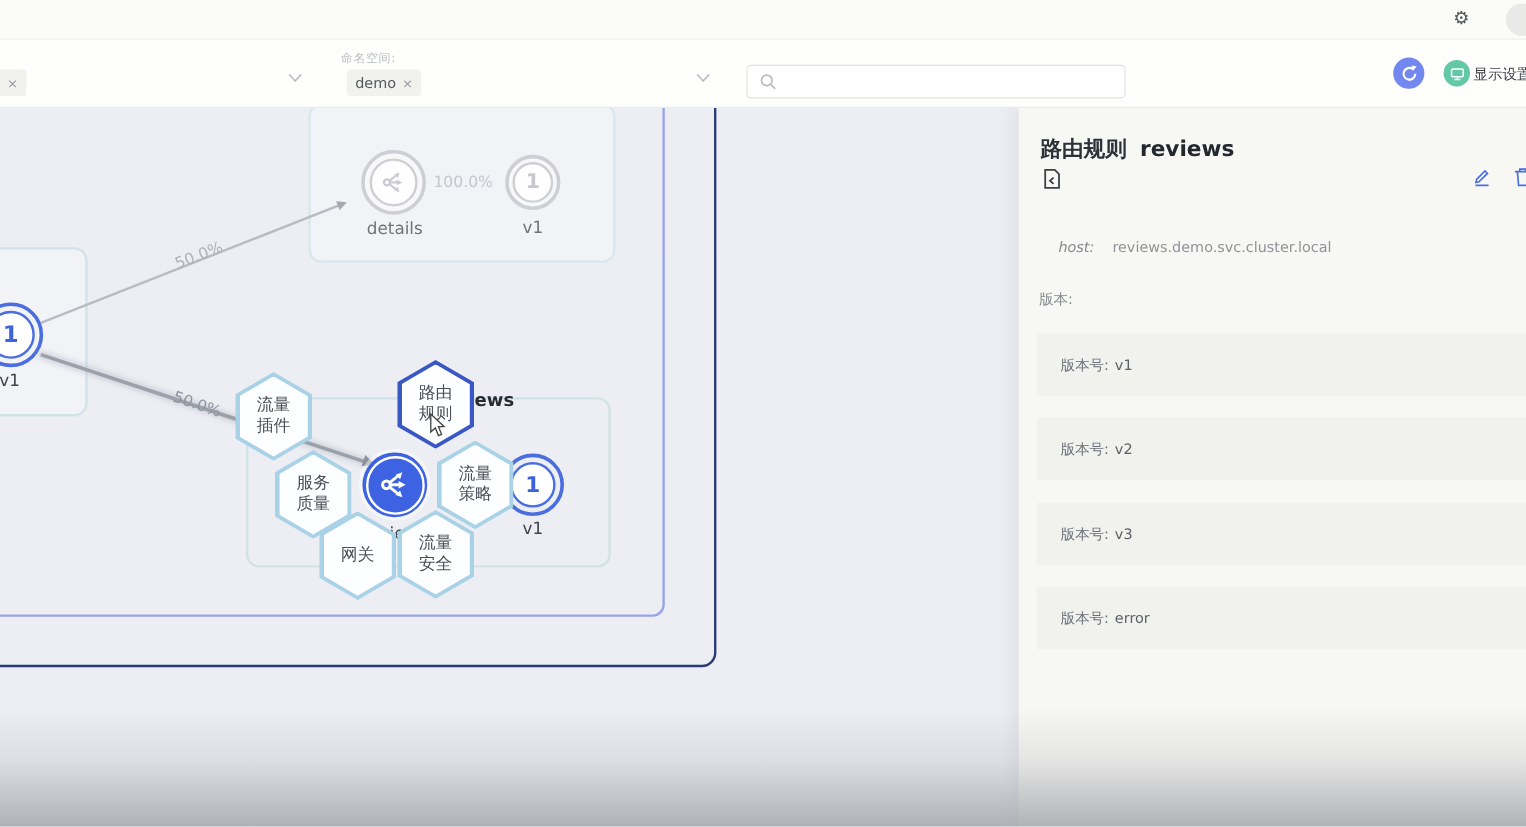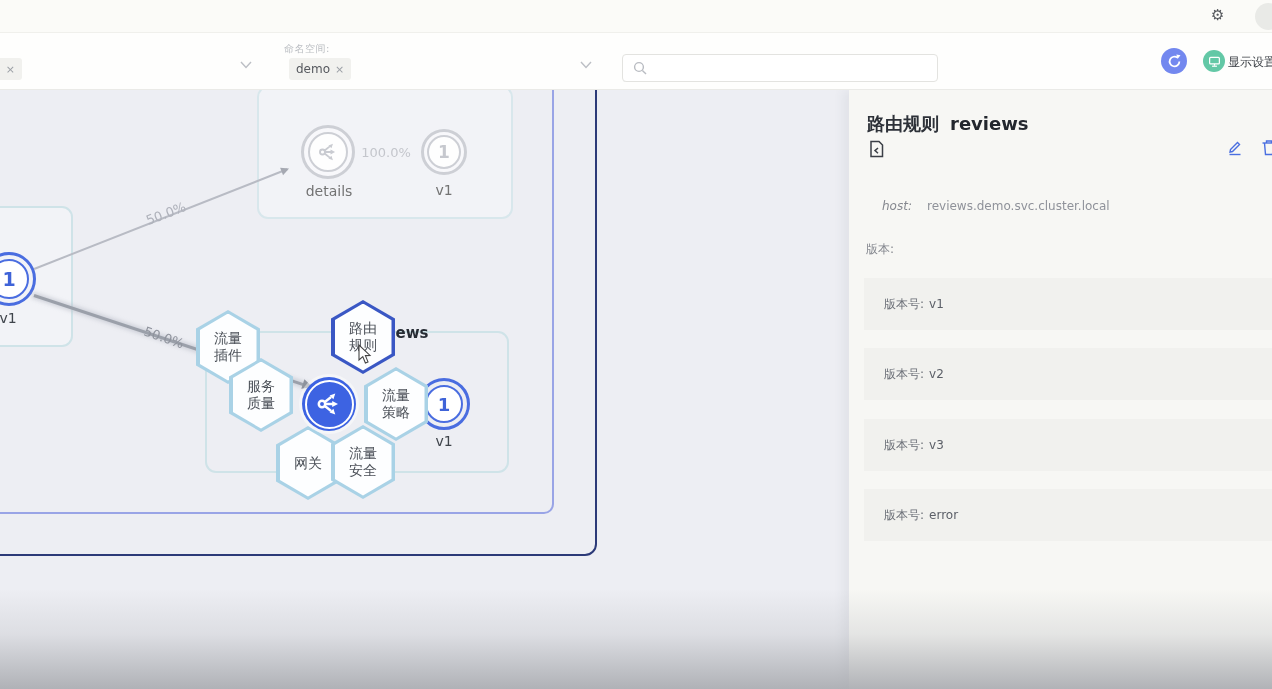--- a/index.html
+++ b/index.html
@@ -193,33 +193,33 @@
           <span>流量</span>
           <span>插件</span>
         </div>
     </div>
     <div class="hex sel" style="left:331px; top:210px;">
       <div class="hex-in">
           <span>路由</span>
           <span>规则</span>
         </div>
     </div>
-    <div class="hex" style="left:229px; top:268px;">
+    <div class="hex" style="left:229px; top:285px;">
       <div class="hex-in">
           <span>服务</span>
           <span>质量</span>
         </div>
     </div>
     <div class="hex" style="left:364px; top:277px;">
       <div class="hex-in">
           <span>流量</span>
           <span>策略</span>
         </div>
     </div>
-    <div class="hex" style="left:276px; top:336px;padding-left:20px;">
+    <div class="hex" style="left:266px; top:336px;padding-left:20px;">
       <div class="hex-in">
           <span>网关</span>
           <span></span>
         </div>
     </div>
     <div class="hex" style="left:331px; top:335px;">
       <div class="hex-in">
           <span>流量</span>
           <span>安全</span>
         </div>

